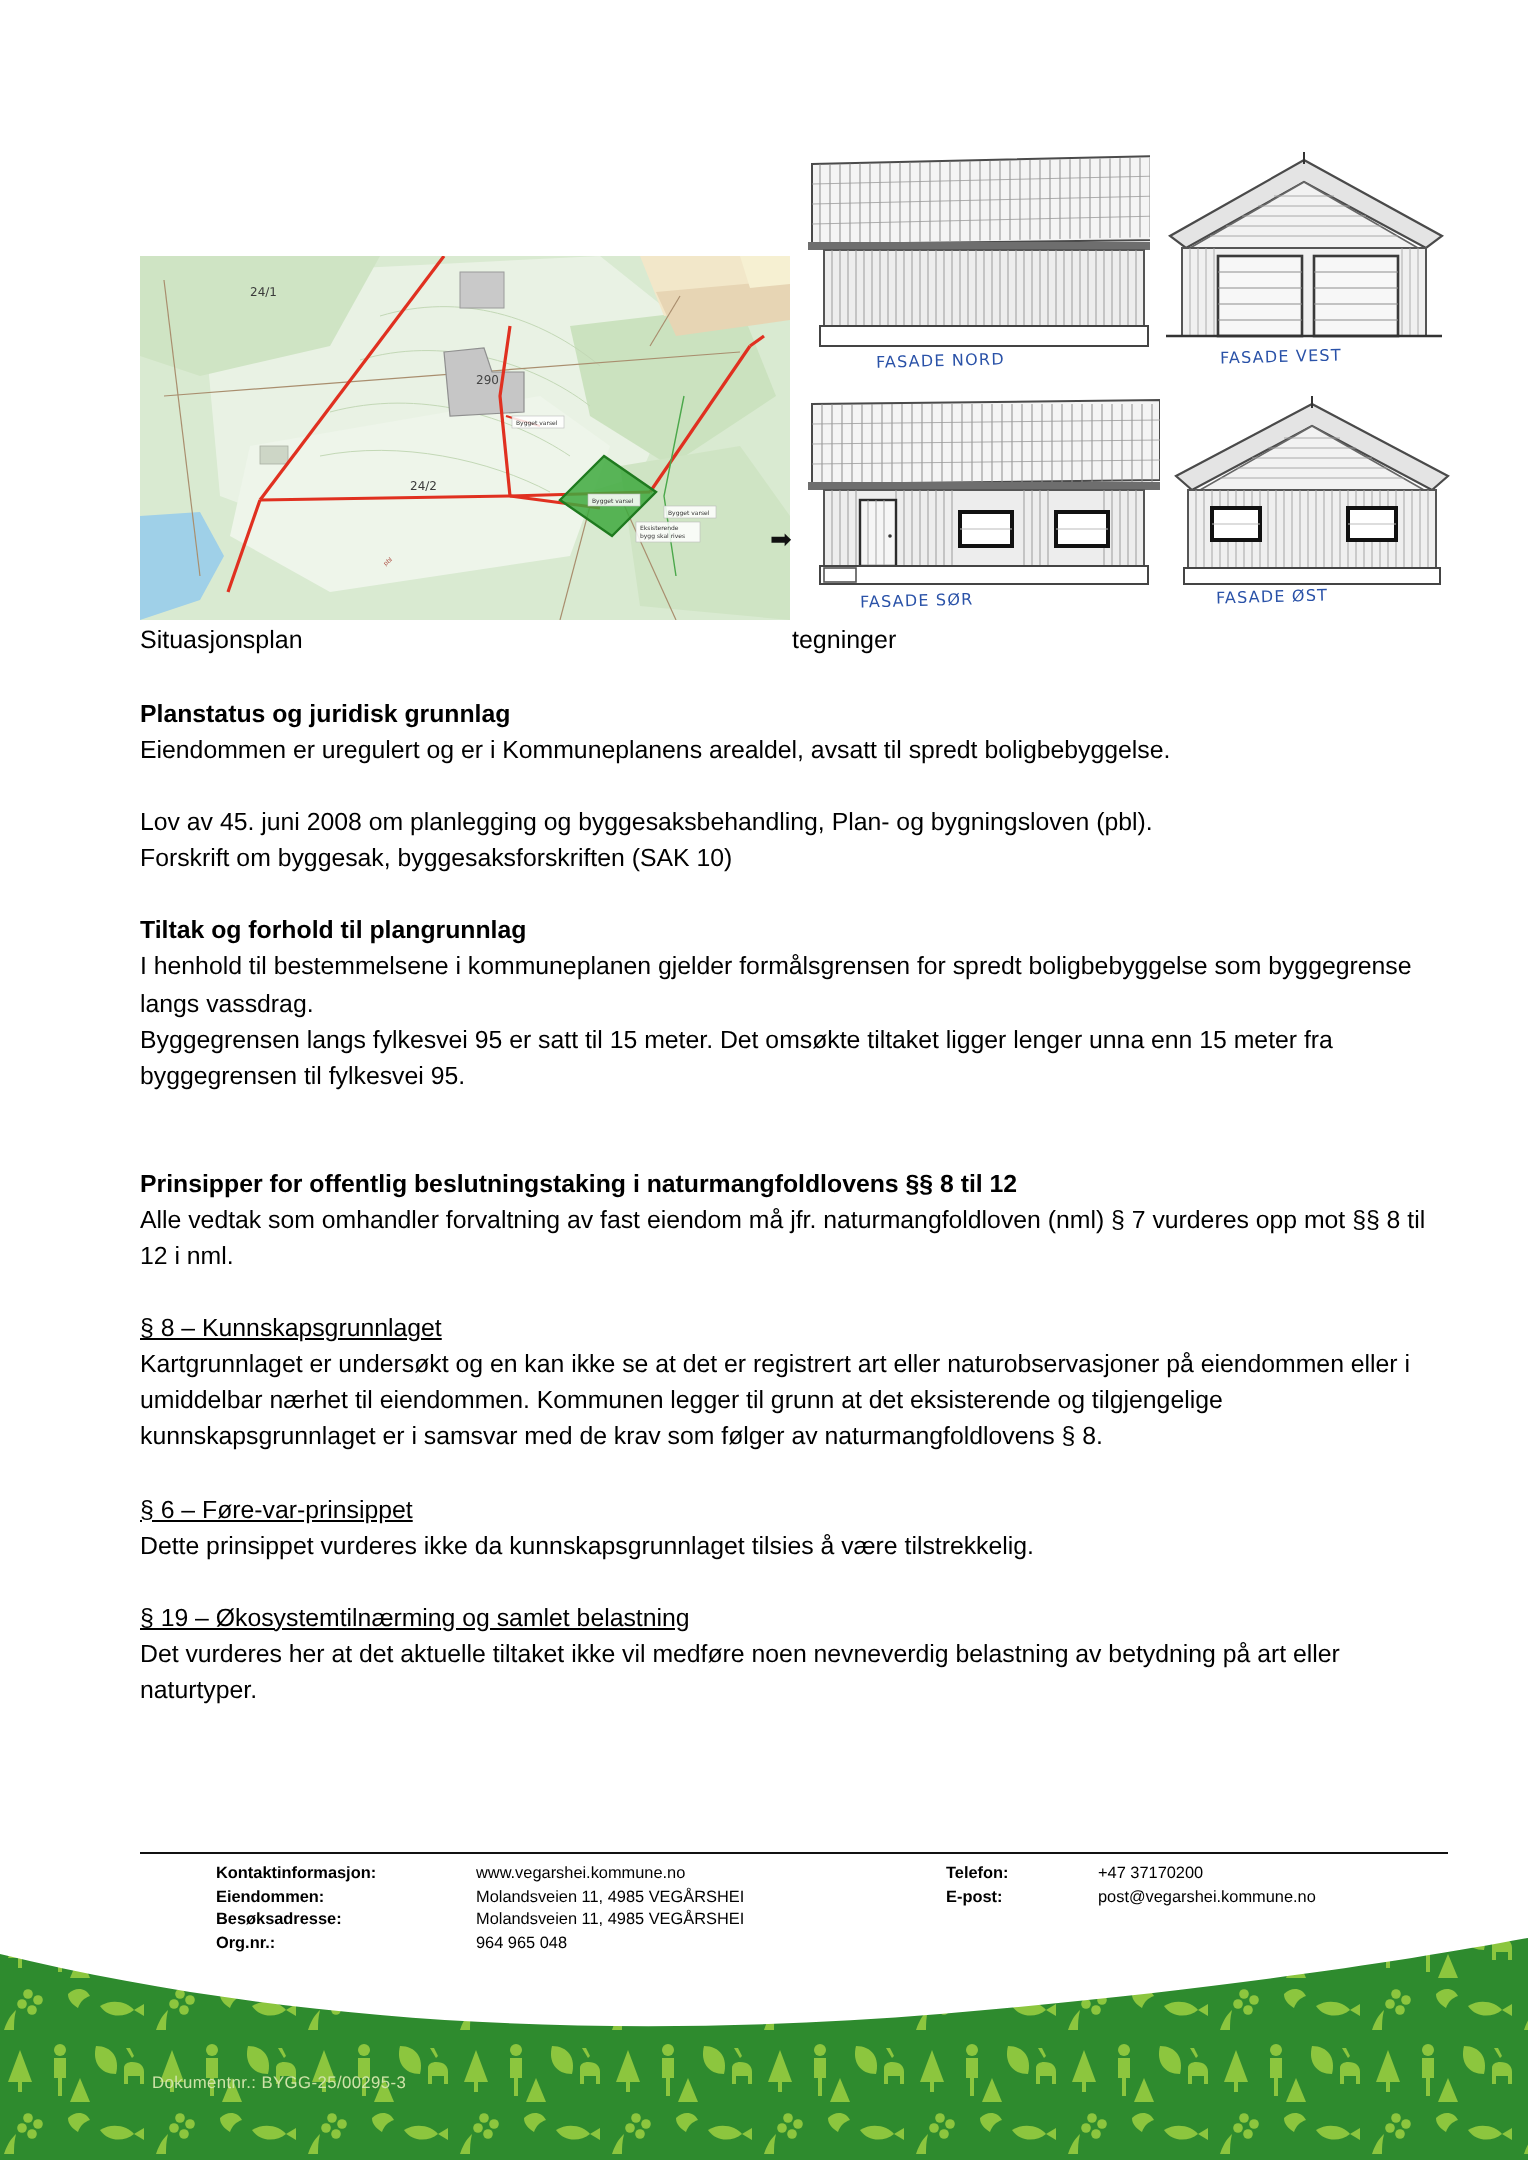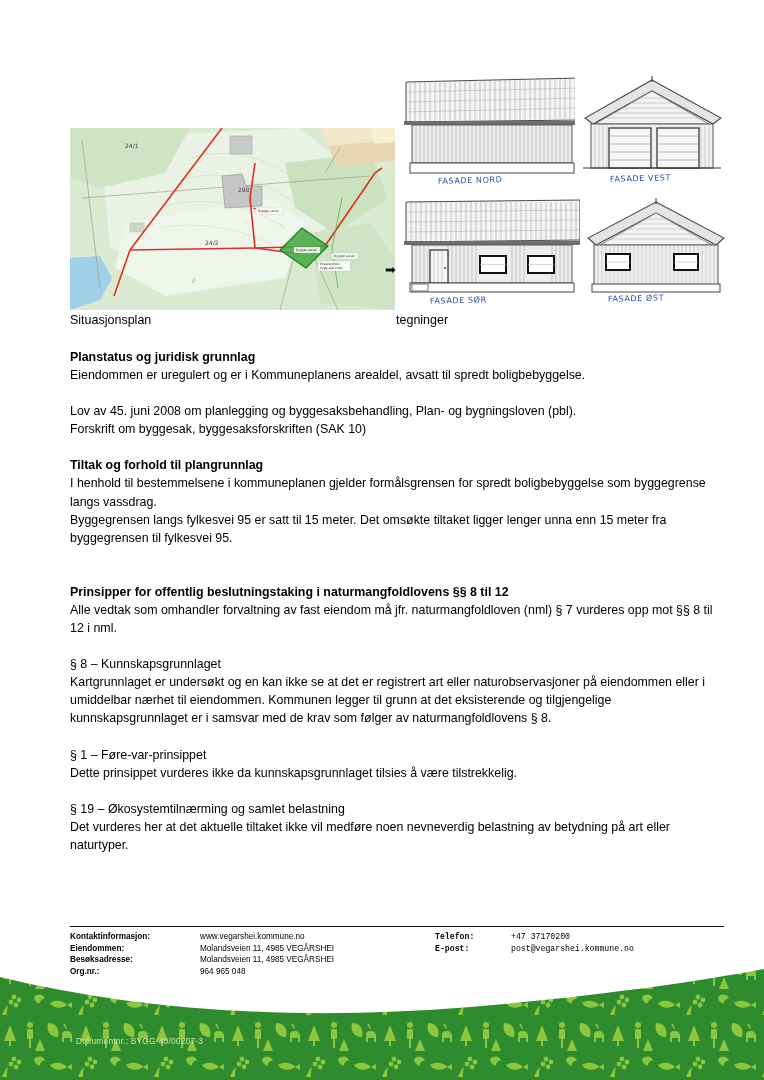--- a/index.html
+++ b/index.html
@@ -113,20 +113,21 @@
     line-height: 18.1px;
     color: #000;
   }
   .content p {
     margin: 0;
   }
   .h-bold {
     font-weight: bold;
   }
   .h-underline {
+    text-decoration: underline;
   }
   .spacer {
     height: 18px;
   }
 
   
   .footer-rule {
     position: absolute;
     left: 70px;
     top: 926px;
@@ -149,24 +150,24 @@
   }
   .fi-col-left {
     position: absolute;
     left: 0; top: 0;
     width: 360px;
   }
   .fi-col-right {
     position: absolute;
     left: 365px; top: 0;
     width: 280px;
-    font-family: Liberation Mono, monospace;
   }
   .fi-row {
     display: flex;
+    margin-left: 38px;
   }
   .fi-key {
     width: 130px;
     font-weight: bold;
     flex: 0 0 130px;
   }
   .fi-col-right .fi-key {
     width: 76px;
     flex: 0 0 76px;
   }
@@ -620,21 +621,21 @@
     <div class="spacer"></div>
 
     <p class="h-bold">Prinsipper for offentlig beslutningstaking i naturmangfoldlovens §§ 8 til 12</p>
     <p>Alle vedtak som omhandler forvaltning av fast eiendom må jfr. naturmangfoldloven (nml) § 7 vurderes opp mot §§ 8 til 12 i nml.</p>
     <div class="spacer"></div>
 
     <p class="h-underline">§ 8 – Kunnskapsgrunnlaget</p>
     <p>Kartgrunnlaget er undersøkt og en kan ikke se at det er registrert art eller naturobservasjoner på eiendommen eller i umiddelbar nærhet til eiendommen. Kommunen legger til grunn at det eksisterende og tilgjengelige kunnskapsgrunnlaget er i samsvar med de krav som følger av naturmangfoldlovens § 8.</p>
     <div class="spacer"></div>
 
-    <p class="h-underline">§ 1 – Føre-var-prinsippet</p>
+    <p class="h-underline">§ 6 – Føre-var-prinsippet</p>
     <p>Dette prinsippet vurderes ikke da kunnskapsgrunnlaget tilsies å være tilstrekkelig.</p>
     <div class="spacer"></div>
 
     <p class="h-underline">§ 19 – Økosystemtilnærming og samlet belastning</p>
     <p>Det vurderes her at det aktuelle tiltaket ikke vil medføre noen nevneverdig belastning av betydning på art eller naturtyper.</p>
   </div>
 
   <div class="footer-rule"></div>
 
   <div class="footer-info">
@@ -707,15 +708,15 @@
           </g>
         </pattern>
       </defs>
       <g clip-path="url(#bandclip)">
         <rect x="0" y="0" width="764" height="125" fill="url(#naturepat)"></rect>
       </g>
     </svg>
   </div>
 
 
-  <div class="docnr">Dokumentnr.: BYGG-40/00207-3</div>
+  <div class="docnr">Dokumentnr.: BYGG-25/00295-3</div>
 
 </div>
 
 </body></html>

